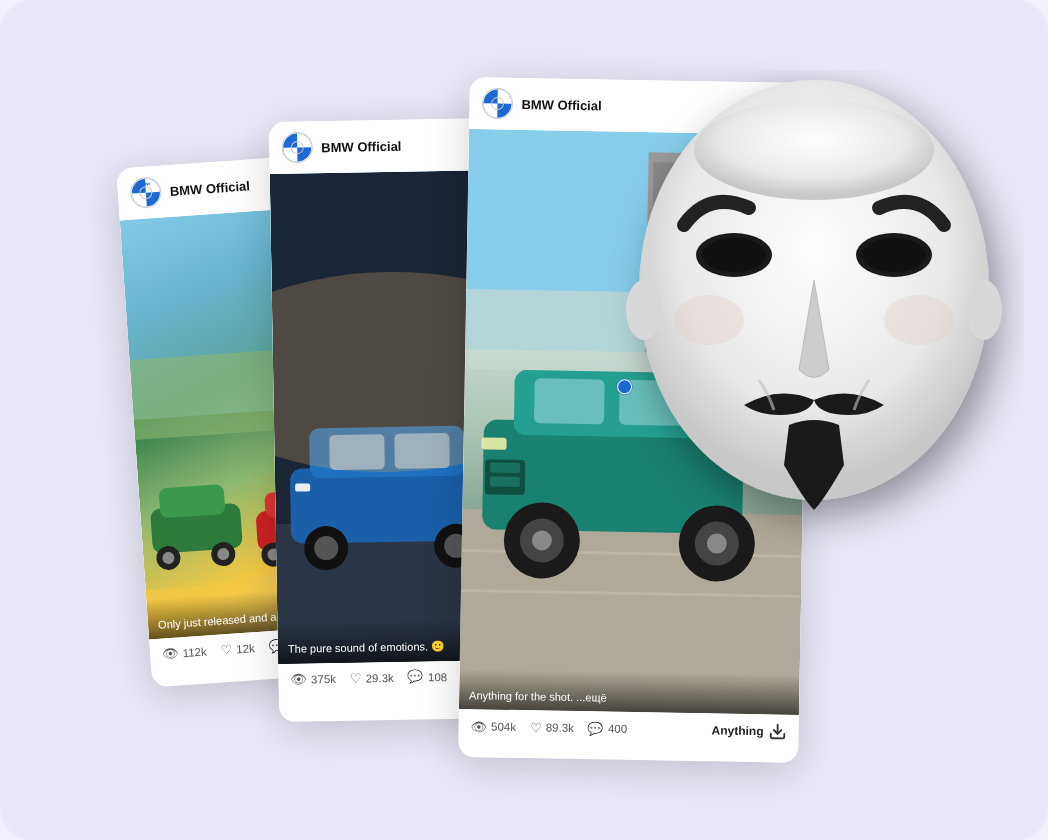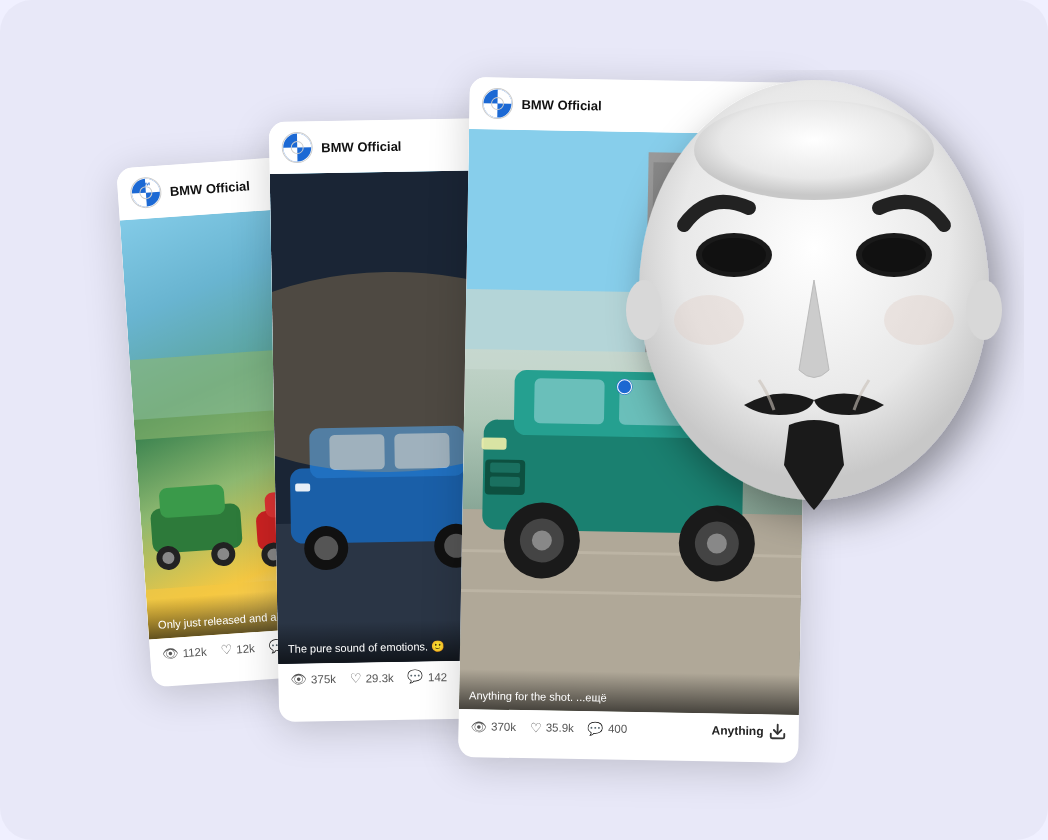--- a/index.html
+++ b/index.html
@@ -305,21 +305,21 @@
       <span class="stat">
         <span class="stat-icon">👁</span>
         <span>375k</span>
       </span>
       <span class="stat">
         <span class="stat-icon">♡</span>
         <span>29.3k</span>
       </span>
       <span class="stat">
         <span class="stat-icon">💬</span>
-        <span>142</span>
+        <span>108</span>
       </span>
     </div>
   </div>
 
   <div class="card card-3">
     <div class="card-header">
       <svg class="bmw-svg" viewBox="0 0 32 32">
         <circle cx="16" cy="16" r="15" fill="#fff" stroke="#ccc" stroke-width="1"></circle>
         <circle cx="16" cy="16" r="14" fill="#1c69d4"></circle>
         <path d="M16 2 A14 14 0 0 1 30 16 L16 16 Z" fill="#fff"></path>
@@ -368,25 +368,25 @@
         <circle cx="160" cy="255" r="8" fill="#1c69d4"></circle>
         <circle cx="160" cy="255" r="7" fill="#1c69d4" stroke="#fff" stroke-width="1"></circle>
       </svg>
       <div class="card-caption">
         <span>Anything for the shot. ...ещё</span>
       </div>
     </div>
     <div class="card-footer">
       <span class="stat">
         <span class="stat-icon">👁</span>
-        <span>370k</span>
+        <span>504k</span>
       </span>
       <span class="stat">
         <span class="stat-icon">♡</span>
-        <span>35.9k</span>
+        <span>89.3k</span>
       </span>
       <span class="stat">
         <span class="stat-icon">💬</span>
         <span>400</span>
       </span>
       <button class="download-btn">
         <span>Anything</span>
         <svg width="18" height="18" viewBox="0 0 24 24" fill="none" stroke="#333" stroke-width="2.5" stroke-linecap="round" stroke-linejoin="round">
           <path d="M21 15v4a2 2 0 0 1-2 2H5a2 2 0 0 1-2-2v-4"></path>
           <polyline points="7 10 12 15 17 10"></polyline>

